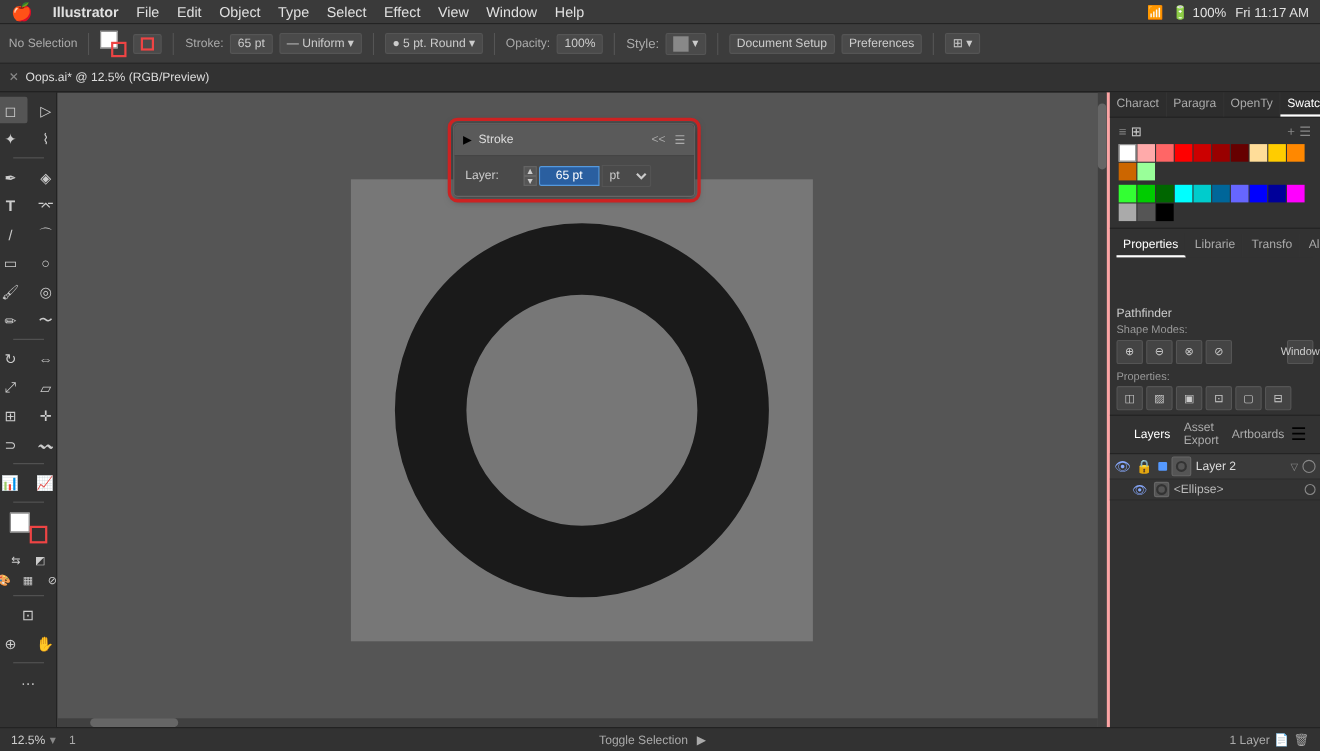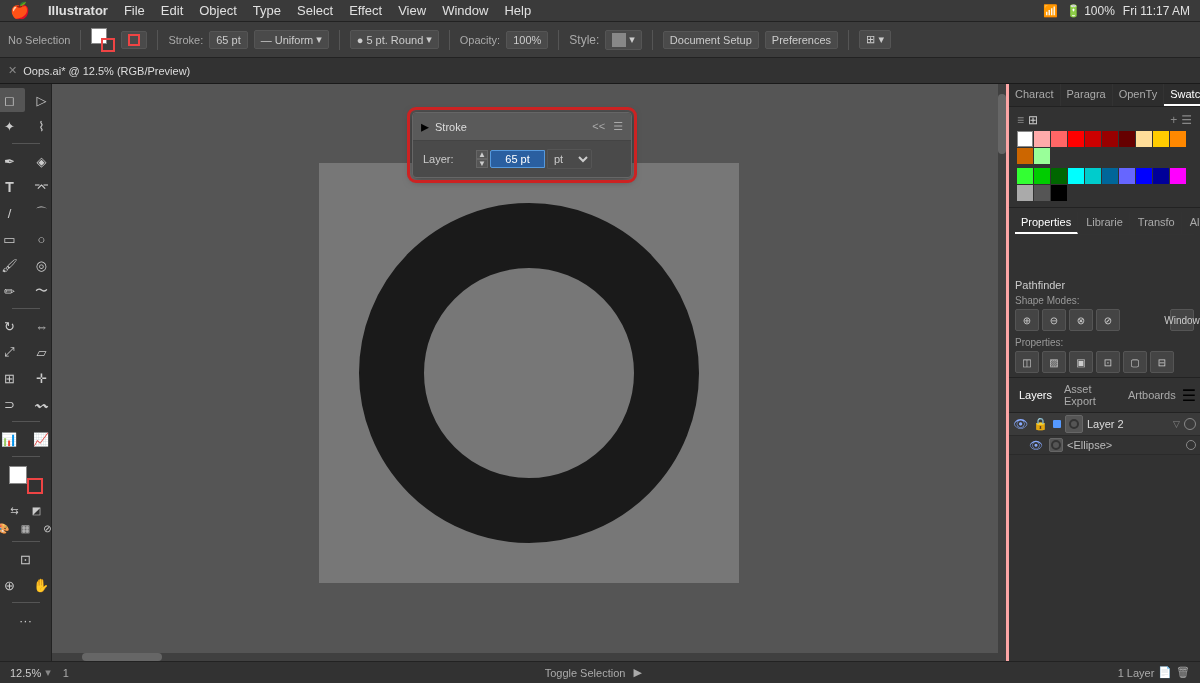--- a/index.html
+++ b/index.html
@@ -109,21 +109,21 @@
     .right-tabs { display: flex; border-bottom: 1px solid #222; background: #2d2d2d; }
     .right-tab { padding: 4px 6px; font-size: 11px; color: #aaa; cursor: pointer; border-right: 1px solid #333; }
     .right-tab.active { color: #fff; border-bottom: 2px solid #fff; }
 
     
     .swatches-area { padding: 4px; }
     .swatches-top { display: flex; align-items: center; justify-content: space-between; padding: 2px 4px; }
     .props-icon-btn { width: 24px; height: 22px; background: #444; border: 1px solid #555; cursor: pointer; display: flex; align-items: center; justify-content: center; font-size: 10px; color: #ccc; border-radius: 2px; }
 
     
-    .layers-tab-bar { display: flex; align-items: center; padding: 2px 4px; border-bottom: 1px solid #222; }
+    .layers-tab-bar { display: flex; align-items: center; padding: 2px 16px; border-bottom: 1px solid #222; }
     .layers-tab { font-size: 11px; padding: 3px 6px; cursor: pointer; color: #aaa; }
     .layers-tab.active { color: #fff; }
     .layers-tab-icons { margin-left: auto; display: flex; gap: 6px; }
 
     .layer-row { display: flex; align-items: center; padding: 2px 4px; gap: 4px; background: #3a3a3a; border-bottom: 1px solid #2a2a2a; }
     .layer-vis { color: #88aaff; font-size: 12px; cursor: pointer; width: 16px; }
     .layer-lock { color: #888; font-size: 12px; cursor: pointer; width: 16px; }
     .layer-color-dot { width: 8px; height: 8px; border-radius: 1px; }
     .layer-thumb { width: 18px; height: 18px; background: #555; border: 1px solid #666; border-radius: 2px; }
     .layer-name { font-size: 11px; color: #ddd; flex: 1; }

